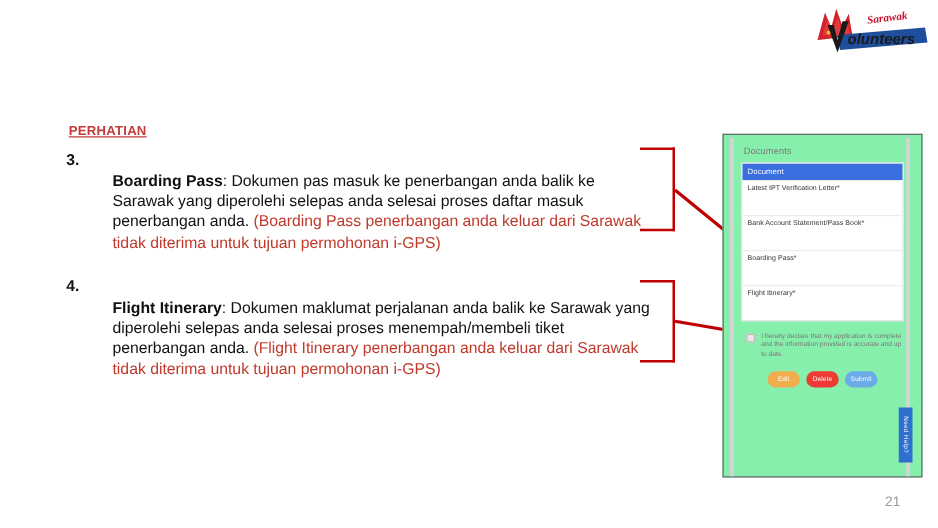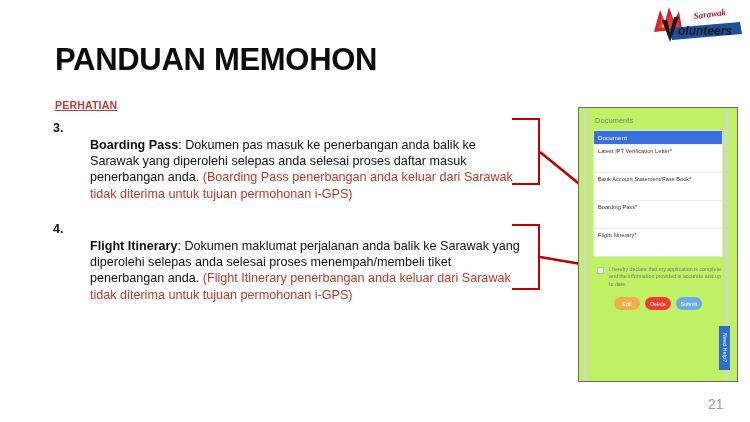--- a/index.html
+++ b/index.html
@@ -90,21 +90,21 @@
   .arrow-svg { position: absolute; overflow: visible; }
 
   
   #phone-frame {
     position: absolute;
     left: 578px;
     top: 107px;
     width: 160px;
     height: 275px;
     border: 1px solid #6b6b6b;
-    background: #bef264;
+    background: #86efac;
   }
   #phone-scrollbar {
     position: absolute;
     left: 5px;
     top: 2px;
     width: 3px;
     height: 271px;
     background: #d4d4d4;
   }
   #phone-scrollbar-right {
@@ -204,21 +204,21 @@
     align-items: center;
     justify-content: center;
     letter-spacing: 0.3px;
   }
 
   
   #page-number {
     position: absolute;
     left: 708px;
     top: 396px;
-    font-size: 14px;
+    font-size: 11px;
     color: #9a9a9a;
   }
 </style>
 </head>
 <body>
 
 <div id="slide">
 
   <div id="logo">
     <svg width="96" height="42" viewBox="0 0 96 42">
@@ -230,21 +230,20 @@
       <path d="M22 26 L92 20 L94 32 L24 38 Z" fill="#1f4e9c"></path>
 
       <path d="M14 18 L22 40 L31 15 L26 15 L22 30 L19 18 Z" fill="#1a1a1a"></path>
 
       <text x="30" y="33" font-family="Liberation Sans, sans-serif" font-size="12" font-weight="bold" font-style="italic" fill="#1a1a1a">olunteers</text>
 
       <text x="46" y="17" font-family="Liberation Serif, serif" font-size="9" font-style="italic" font-weight="bold" fill="#c8102e" transform="rotate(-7 46 17)">Sarawak</text>
     </svg>
   </div>
 
-  <div id="page-title">PANDUAN MEMOHON</div>
 
   <div id="perhatian">PERHATIAN</div>
 
   <div class="list-item" id="item-3">
     <span class="num">3.</span>
     <div class="body">
       <span class="lead">Boarding Pass</span><span>: Dokumen pas masuk ke penerbangan anda balik ke Sarawak yang diperolehi selepas anda selesai proses daftar masuk penerbangan anda. </span><span class="note">(Boarding Pass penerbangan anda keluar dari Sarawak tidak diterima untuk tujuan permohonan i-GPS)</span>
     </div>
   </div>
 

